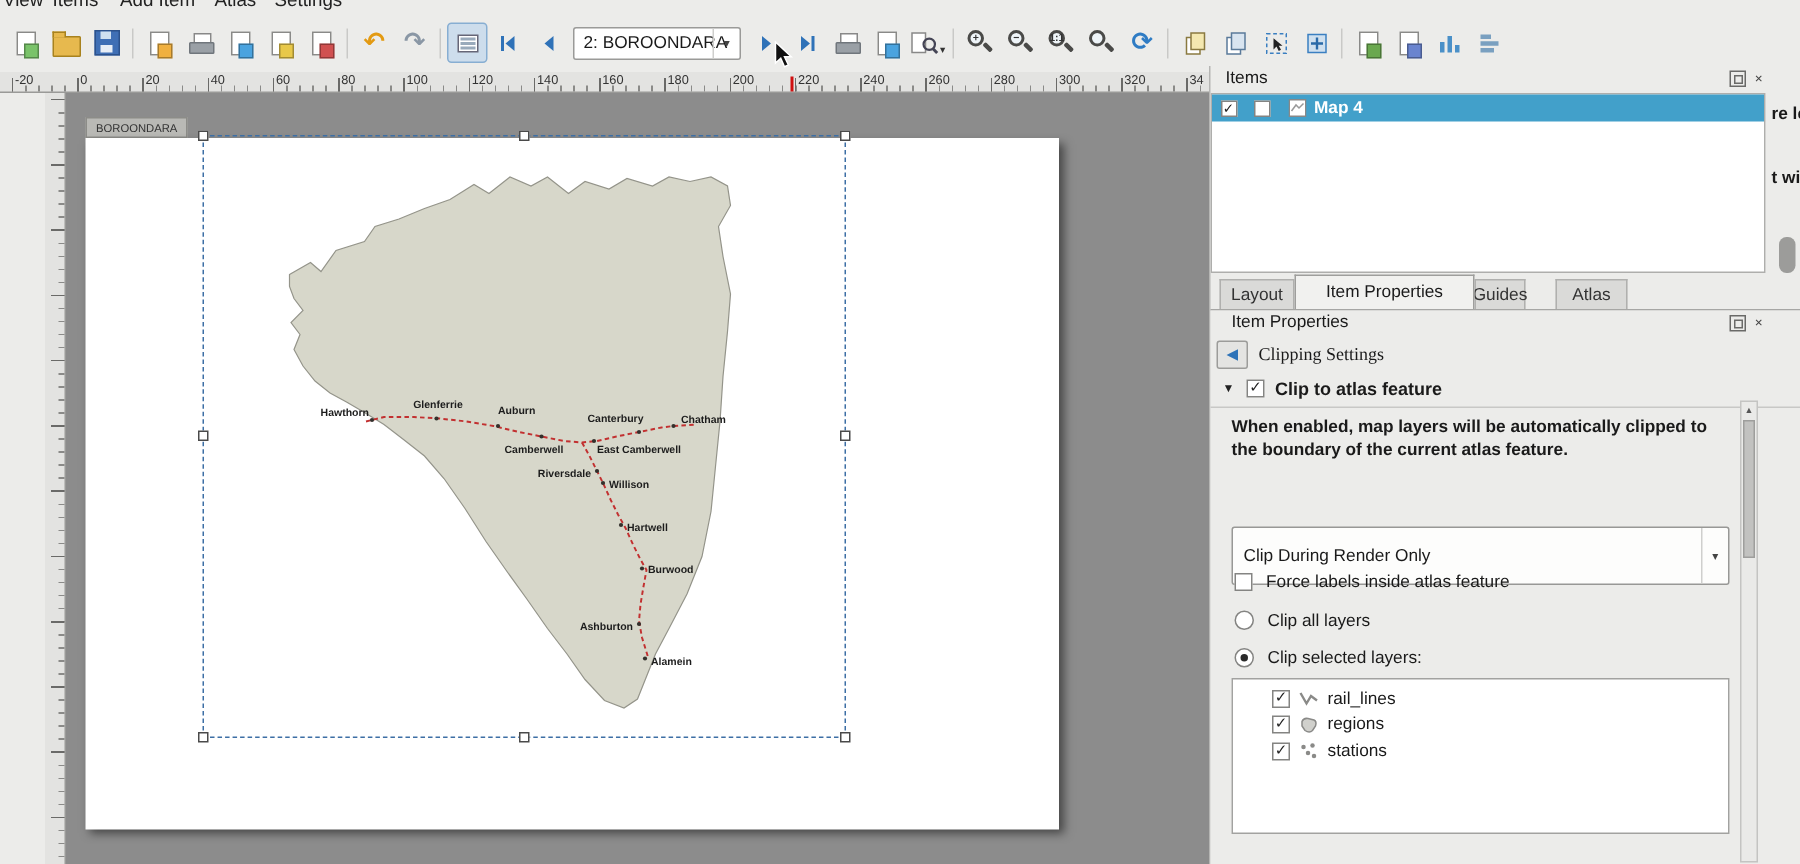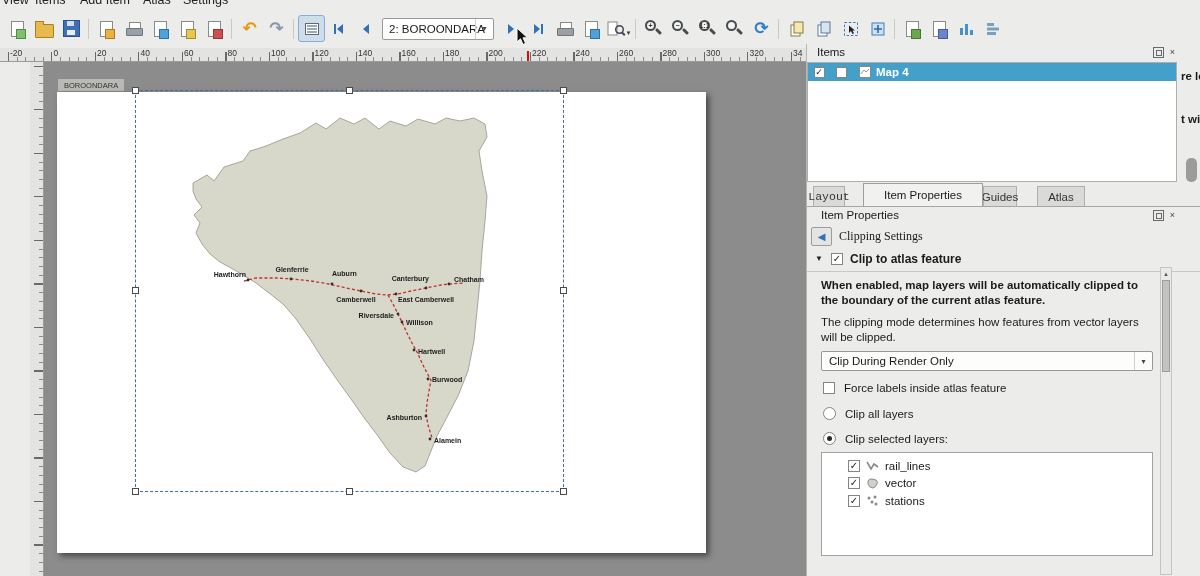--- a/index.html
+++ b/index.html
@@ -97,21 +97,21 @@
   .props .ptitle{left:14px;}
   .back-btn{position:absolute;left:4px;top:20px;width:21px;height:19px;background:#e4e4e2;border:1px solid #9c9c9a;
             border-radius:2px;display:flex;align-items:center;justify-content:center;font-size:10px;color:#2e73b8;box-sizing:border-box;}
   .crumb{position:absolute;left:32px;top:22px;font-size:12px;font-family:Liberation Serif, serif;}
   .expander{position:absolute;left:8px;top:47px;font-size:8px;color:#222;}
   .group-cb{position:absolute;left:24px;top:46px;}
   .group-label{position:absolute;left:43px;top:45px;font-size:12px;font-weight:bold;}
   .divider{position:absolute;left:0;top:64px;width:100%;height:1px;background:#c8c8c6;}
   .help-bold{position:absolute;left:14px;top:71px;width:328px;font-size:11.5px;font-weight:bold;line-height:15px;}
   .help-normal{position:absolute;left:14px;top:108px;width:328px;font-size:11.5px;line-height:15px;}
-  .combo{position:absolute;left:14px;top:144px;width:332px;height:20px;background:#fdfdfc;border:1px solid #989896;
+  .combo{position:absolute;left:14px;top:144px;width:332px;height:39px;background:#fdfdfc;border:1px solid #989896;
          border-radius:2px;display:flex;align-items:center;padding-left:7px;font-size:11.5px;box-sizing:border-box;}
   .opt-row{position:absolute;left:16px;display:flex;align-items:center;gap:9px;font-size:11.5px;}
   .r-force{top:175px;} .r-all{top:200px;} .r-sel{top:225px;}
   .radio{width:13px;height:13px;border:1px solid #848482;border-radius:50%;background:#fff;position:relative;box-sizing:border-box;flex:0 0 auto;}
   .radio.sel::after{content:"";position:absolute;left:3px;top:3px;width:5px;height:5px;border-radius:50%;background:#2a2a2a;}
   .layers-box{position:absolute;left:14px;top:245px;width:332px;height:104px;background:#fff;border:1px solid #a2a2a0;
               box-sizing:border-box;overflow:hidden;padding-top:4px;}
   .layer-row{height:17.5px;display:flex;align-items:center;gap:6px;padding-left:26px;font-size:11.5px;color:#1a1a1a;}
   .vscroll{position:absolute;left:353px;top:60px;width:12px;height:308px;background:#eaeae8;border:1px solid #c4c4c2;box-sizing:border-box;}
   .vscroll .up{height:11px;display:flex;align-items:center;justify-content:center;font-size:6px;color:#555;}
@@ -431,21 +431,21 @@
             </span>
           </div>
         </div>
     </div>
 
     <span class="overflow-text ot1">re le</span>
     <span class="overflow-text ot2">t wil</span>
     <div class="items-scroll-thumb"></div>
 
     <div class="tabs" id="dock-tabs">
-        <div class="tab inactive" style="left: 6px; width: 32px; font-family: Liberation Mono, monospace;">Layout</div>
+        <div class="tab inactive" style="left: 6px; width: 50px;">Layout</div>
         <div class="tab active" style="left: 56px; width: 120px;">Item Properties</div>
         <div class="tab inactive" style="left: 176px; width: 34px;">Guides</div>
         <div class="tab inactive" style="left: 230px; width: 48px;">Atlas</div>
       </div>
 
     <div class="props">
       <div class="panel-titlebar" style="top:0">
         <span class="ptitle">Item Properties</span>
         <span class="win-ic float" style="right:36px"></span>
         <span class="win-ic" style="right:22px">×</span>
@@ -453,21 +453,20 @@
 
       <div class="back-btn">◀</div>
       <span class="crumb">Clipping Settings</span>
 
       <span class="expander">▼</span>
       <span class="cb group-cb" id="group-cb">✓</span>
       <span class="group-label">Clip to atlas feature</span>
       <div class="divider"></div>
 
       <div class="help-bold">When enabled, map layers will be automatically clipped to the boundary of the current atlas feature.</div>
-      <div class="help-normal">The clipping mode determines how features from vector layers will be clipped.</div>
 
       <div class="combo">
         <span>Clip During Render Only</span>
         <span class="arrow">▾</span>
       </div>
 
       <div class="opt-row r-force">
         <span class="cb" id="force-cb"></span>
         <span>Force labels inside atlas feature</span>
       </div>
@@ -490,21 +489,21 @@
             </span>
             <span>rail_lines</span>
           </div>
           <div class="layer-row">
             <span class="cb">✓</span>
             <span>
               <svg width="13" height="13">
                 <path d="M2 4 Q3 1.5 6 2 L10 3 Q12 4 11 7 L9 10 Q7 12 4 10 L2 7 Z" fill="#d0d0cc" stroke="#8a8a88"></path>
               </svg>
             </span>
-            <span>vector</span>
+            <span>regions</span>
           </div>
           <div class="layer-row">
             <span class="cb">✓</span>
             <span>
               <svg width="13" height="13">
                 <circle cx="3" cy="4" r="1.5" fill="#8a8a88"></circle>
                 <circle cx="9" cy="3" r="1.5" fill="#8a8a88"></circle>
                 <circle cx="6" cy="8" r="1.5" fill="#8a8a88"></circle>
                 <circle cx="10" cy="10" r="1.5" fill="#8a8a88"></circle>
               </svg>

